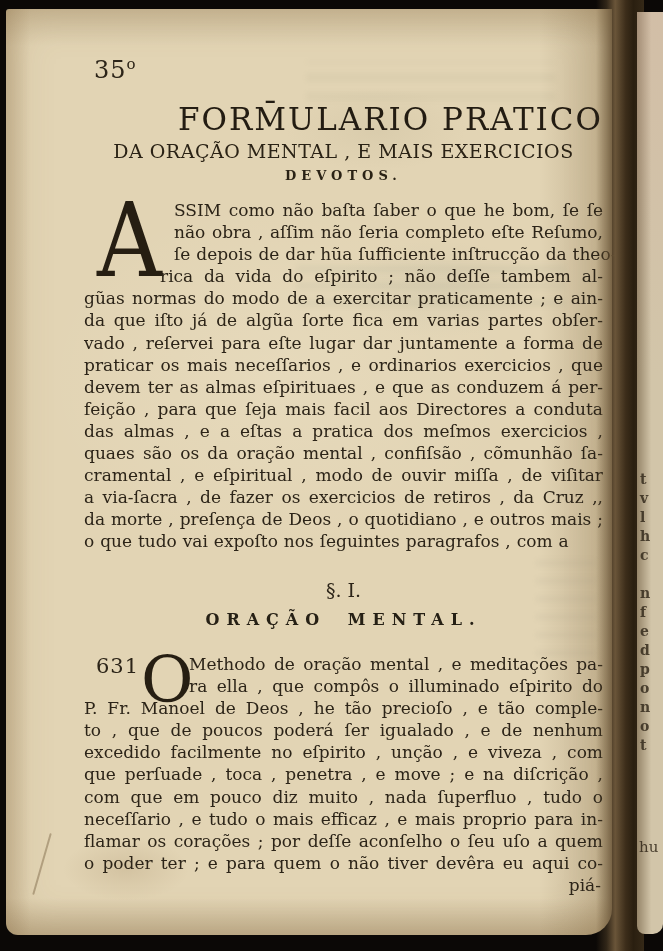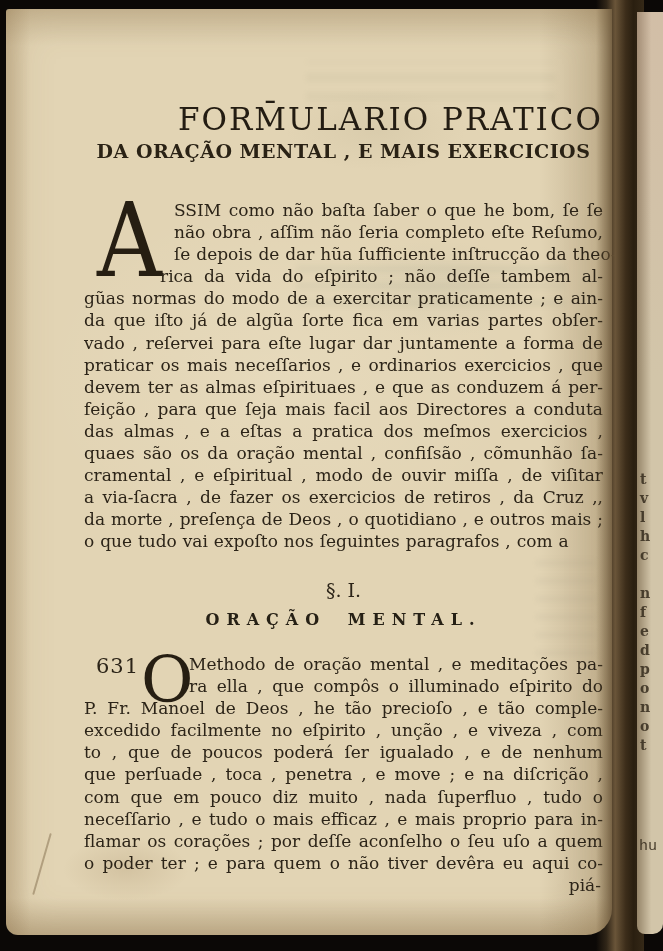--- a/index.html
+++ b/index.html
@@ -47,33 +47,33 @@
     background-image:
       linear-gradient(180deg, rgba(210,170,160,.25) 0%, rgba(210,170,160,0) 40%),
       linear-gradient(90deg, rgba(90,70,42,.50) 0%, rgba(90,70,42,0) 55%);
     border-radius:0 0 10px 8px;
     overflow:hidden;
   }
   .edge-letters { position:absolute; left:3px; top:458px; color:rgba(48,38,24,.82);
     font-size:14px; font-weight:bold; }
   .edge-letter { height:19px; line-height:19px; }
   .edge-bottom { position:absolute; left:2px; top:826px; font-size:15px;
-    color:rgba(48,38,24,.85);font-family:Liberation Mono, monospace; }
+    color:rgba(48,38,24,.85); }
 
   
   .textblock { position:absolute; left:78px; top:0; width:519px; height:926px;
     color:#2c2418; }
   .textblock > div { position:absolute; width:100%; }
 
   .pagenum { left:10px; top:46px; width:auto; font-size:24px; letter-spacing:1px; }
   .pagenum .sup { font-size:15px; vertical-align:9px; }
 
   .title    { top:92px;  text-align:right; font-size:31px; font-weight:normal;
               letter-spacing:2px; color:#231c12; white-space:nowrap; }
-  .subtitle { top:131px; text-align:center; font-size:19px; font-weight:bold;
+  .subtitle { top:131px; text-align:center; font-size:19px; font-weight:normal;
               letter-spacing:.5px; color:#2a2215; white-space:nowrap; }
   .devotos  { top:159px; text-align:center; font-size:13px; letter-spacing:5px;
               font-weight:bold; color:#2a2215; }
 
   .para { font-size:17px; }
   .line {
     height:22.1px; line-height:22.1px; white-space:nowrap;
     text-align:justify; text-align-last:justify; word-spacing:.5px;
   }
   .para1 { top:190px; height:376px; }
@@ -104,23 +104,25 @@
 <div class="scan">
 
   <div class="page">
     <div class="ghost ghost-1"></div>
     <div class="ghost ghost-2"></div>
     <div class="ghost ghost-3"></div>
     <div class="crease"></div>
 
     <div class="textblock">
 
+      <div class="pagenum"><span>35</span><span class="sup">o</span></div>
 
       <div class="title">FORM̄ULARIO PRATICO</div>
       <div class="subtitle">DA ORAÇÃO MENTAL , E MAIS EXERCICIOS</div>
+      <div class="devotos">DEVOTOS.</div>
 
       <div class="para para1">
         <div class="dropcap">A</div>
         <div class="lines">
             <div class="line">SSIM como não baſta ſaber o que he bom, ſe ſe</div>
             <div class="line">não obra , aſſim não ſeria completo eſte Reſumo,</div>
             <div class="line">ſe depois de dar hũa ſufficiente inſtrucção da theo-</div>
             <div class="line">rica da vida do eſpirito ; não deſſe tambem al-</div>
             <div class="line">gũas normas do modo de a exercitar praticamente ; e ain-</div>
             <div class="line">da que iſto já de algũa ſorte fica em varias partes obſer-</div>
@@ -140,22 +142,22 @@
       <div class="secmark">§. I.</div>
       <div class="secheading">ORAÇÃO MENTAL.</div>
 
       <div class="para para2">
         <div class="paranum">631</div>
         <div class="dropcap">O</div>
         <div class="lines">
             <div class="line">Methodo de oração mental , e meditações pa-</div>
             <div class="line">ra ella , que compôs o illuminado eſpirito do</div>
             <div class="line">P. Fr. Manoel de Deos , he tão precioſo , e tão comple-</div>
+            <div class="line">to , que de poucos poderá ſer igualado , e de nenhum</div>
             <div class="line">excedido facilmente no eſpirito , unção , e viveza , com</div>
-            <div class="line">to , que de poucos poderá ſer igualado , e de nenhum</div>
             <div class="line">que perſuade , toca , penetra , e move ; e na diſcrição ,</div>
             <div class="line">com que em pouco diz muito , nada ſuperfluo , tudo o</div>
             <div class="line">neceſſario , e tudo o mais efficaz , e mais proprio para in-</div>
             <div class="line">flamar os corações ; por deſſe aconſelho o ſeu uſo a quem</div>
             <div class="line">o poder ter ; e para quem o não tiver devêra eu aqui co-</div>
           </div>
         <div class="catchword">piá-</div>
       </div>
 
     </div>

